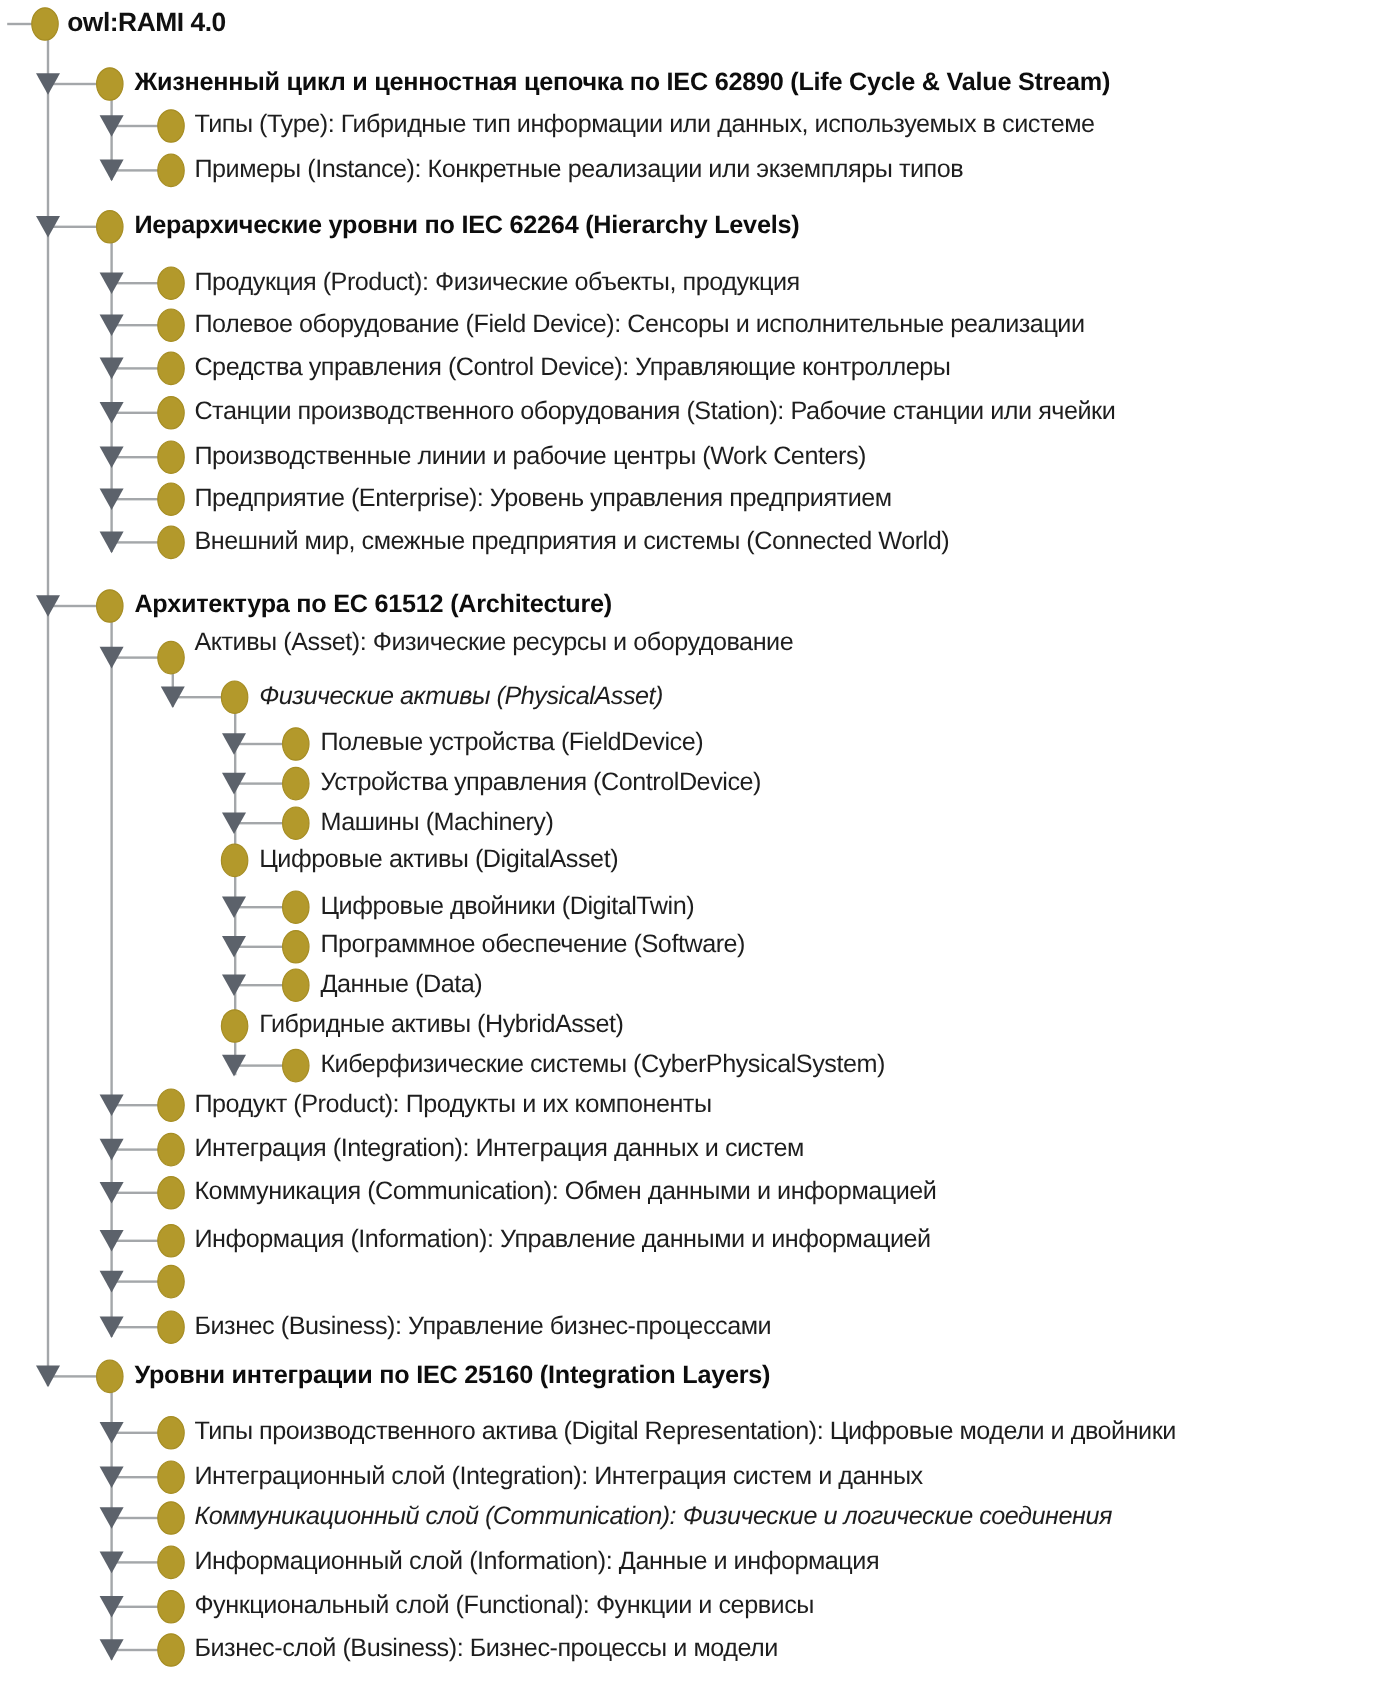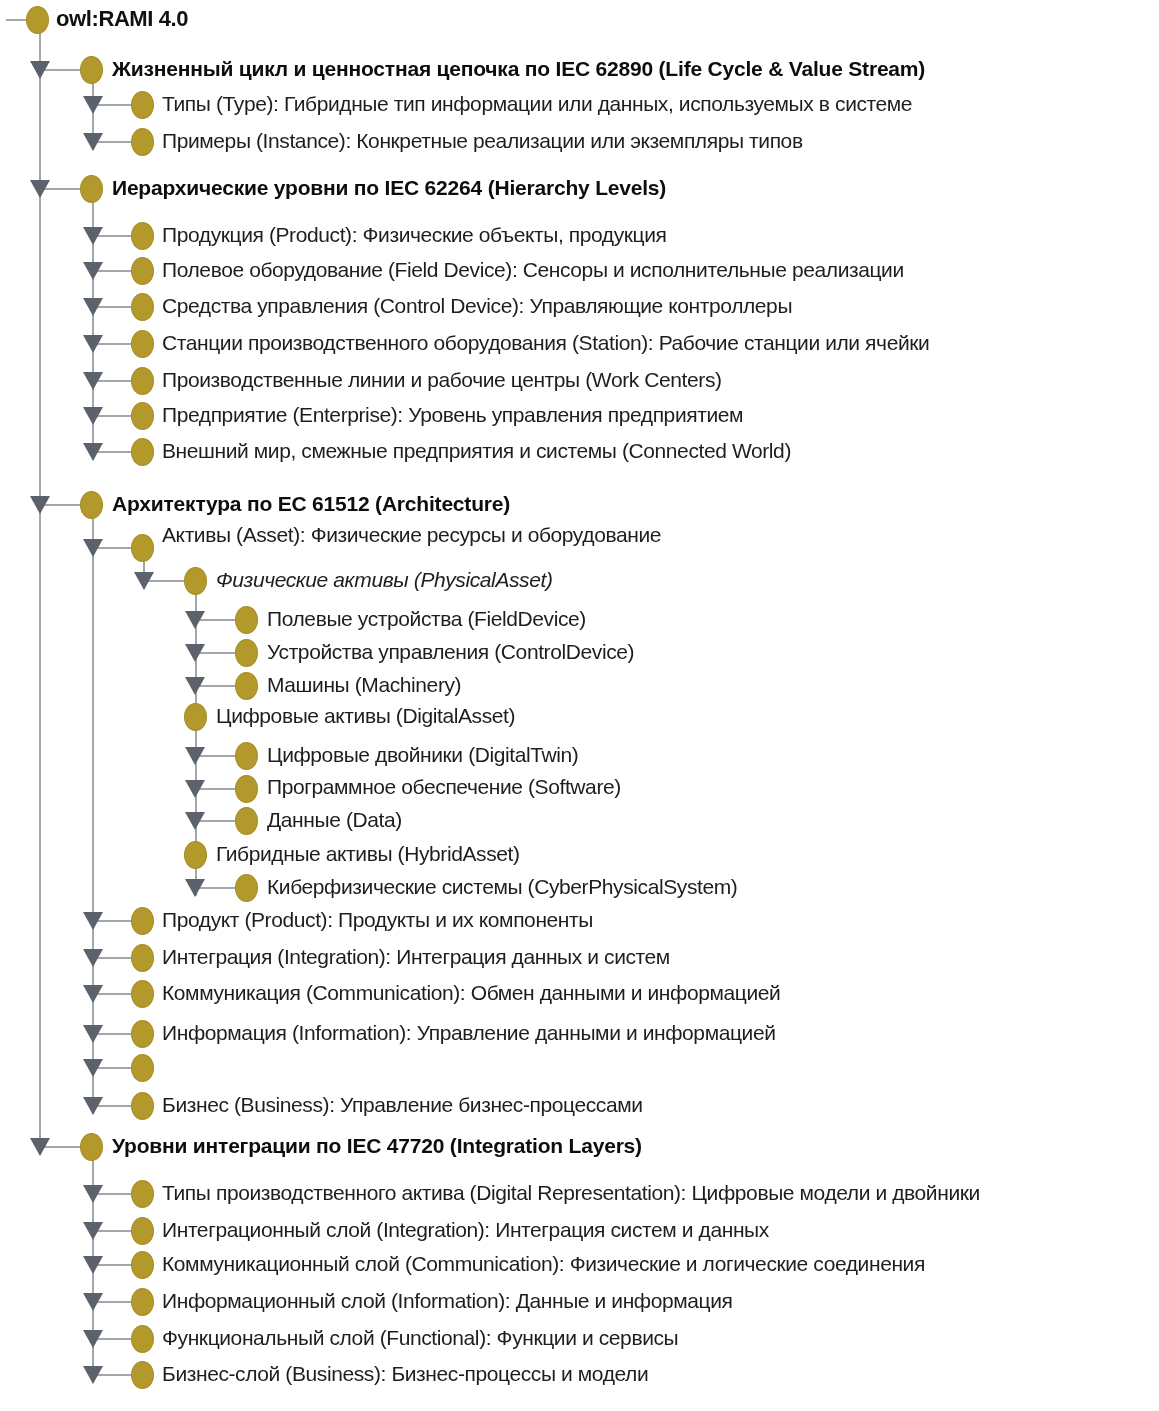--- a/index.html
+++ b/index.html
@@ -165,33 +165,33 @@
     <div class="hline" style="left: 93px; top: 1067px; width: 50px;"></div>
     <div class="tri" style="left: 83px; top: 1059px;"></div>
     <div class="circ" style="left: 131px; top: 1054px;"></div>
     <div class="hline" style="left: 93px; top: 1105px; width: 50px;"></div>
     <div class="tri" style="left: 83px; top: 1097px;"></div>
     <div class="circ" style="left: 131px; top: 1092px;"></div>
     <div class="lbl" style="left: 162px; top: 1106px;">Бизнес (Business): Управление бизнес-процессами</div>
     <div class="hline" style="left: 40px; top: 1146px; width: 52px;"></div>
     <div class="tri" style="left: 30px; top: 1138px;"></div>
     <div class="circ" style="left: 80px; top: 1133px;"></div>
-    <div class="lbl bold" style="left: 112px; top: 1147px;">Уровни интеграции по IEC 47720 (Integration Layers)</div>
+    <div class="lbl bold" style="left: 112px; top: 1147px;">Уровни интеграции по IEC 25160 (Integration Layers)</div>
     <div class="hline" style="left: 93px; top: 1193px; width: 50px;"></div>
     <div class="tri" style="left: 83px; top: 1185px;"></div>
     <div class="circ" style="left: 131px; top: 1180px;"></div>
     <div class="lbl" style="left: 162px; top: 1194px;">Типы производственного актива (Digital Representation): Цифровые модели и двойники</div>
     <div class="hline" style="left: 93px; top: 1230px; width: 50px;"></div>
     <div class="tri" style="left: 83px; top: 1222px;"></div>
     <div class="circ" style="left: 131px; top: 1217px;"></div>
     <div class="lbl" style="left: 162px; top: 1231px;">Интеграционный слой (Integration): Интеграция систем и данных</div>
     <div class="hline" style="left: 93px; top: 1264px; width: 50px;"></div>
     <div class="tri" style="left: 83px; top: 1256px;"></div>
     <div class="circ" style="left: 131px; top: 1251px;"></div>
-    <div class="lbl" style="left: 162px; top: 1265px;">Коммуникационный слой (Communication): Физические и логические соединения</div>
+    <div class="lbl" style="left: 162px; top: 1265px; font-style: italic;">Коммуникационный слой (Communication): Физические и логические соединения</div>
     <div class="hline" style="left: 93px; top: 1301px; width: 50px;"></div>
     <div class="tri" style="left: 83px; top: 1293px;"></div>
     <div class="circ" style="left: 131px; top: 1288px;"></div>
     <div class="lbl" style="left: 162px; top: 1302px;">Информационный слой (Information): Данные и информация</div>
     <div class="hline" style="left: 93px; top: 1338px; width: 50px;"></div>
     <div class="tri" style="left: 83px; top: 1330px;"></div>
     <div class="circ" style="left: 131px; top: 1325px;"></div>
     <div class="lbl" style="left: 162px; top: 1339px;">Функциональный слой (Functional): Функции и сервисы</div>
     <div class="hline" style="left: 93px; top: 1374px; width: 50px;"></div>
     <div class="tri" style="left: 83px; top: 1366px;"></div>

